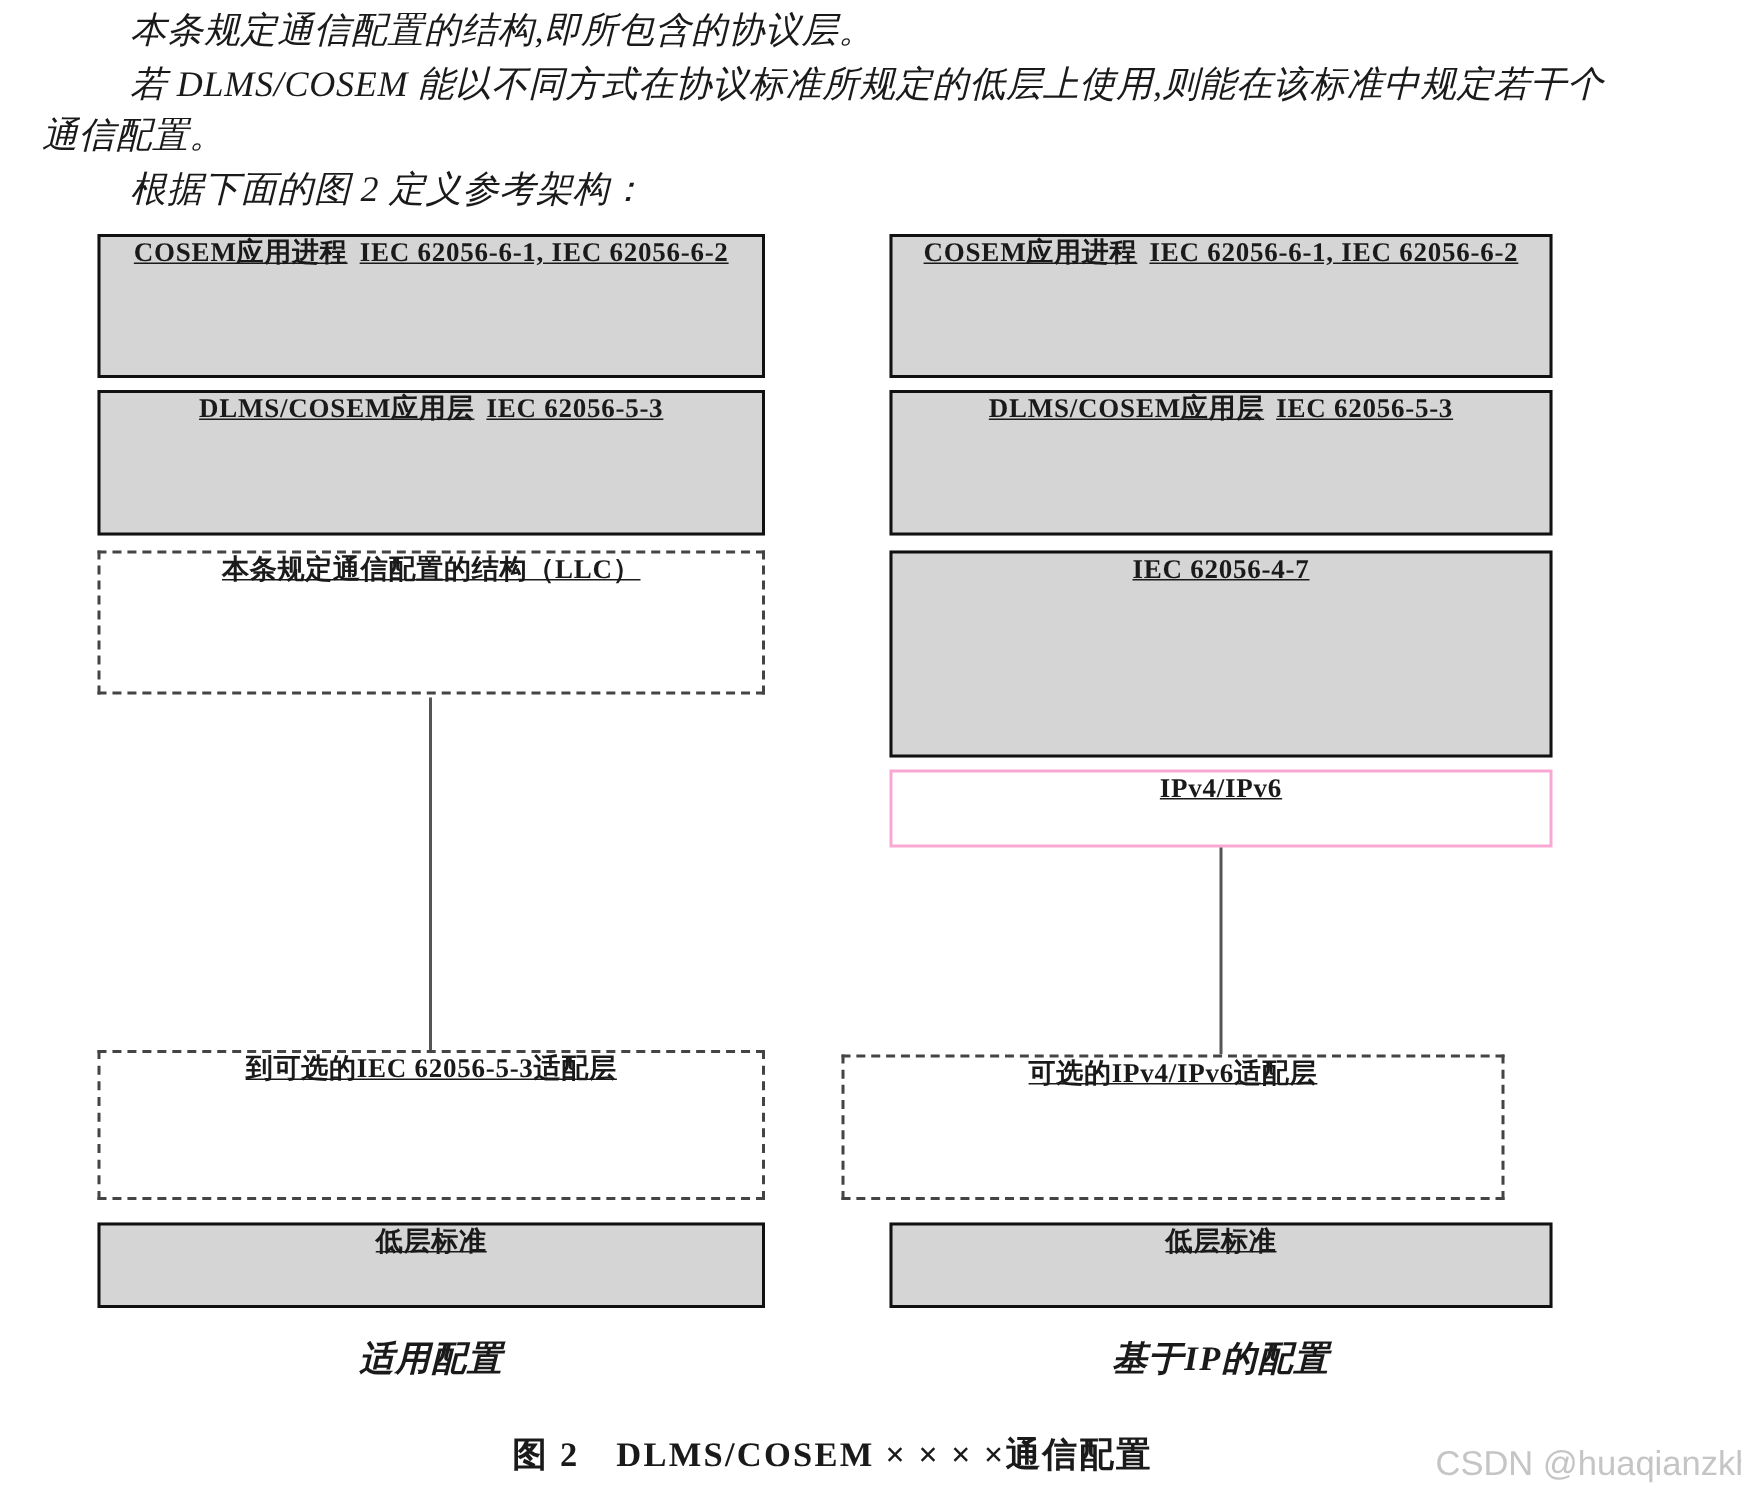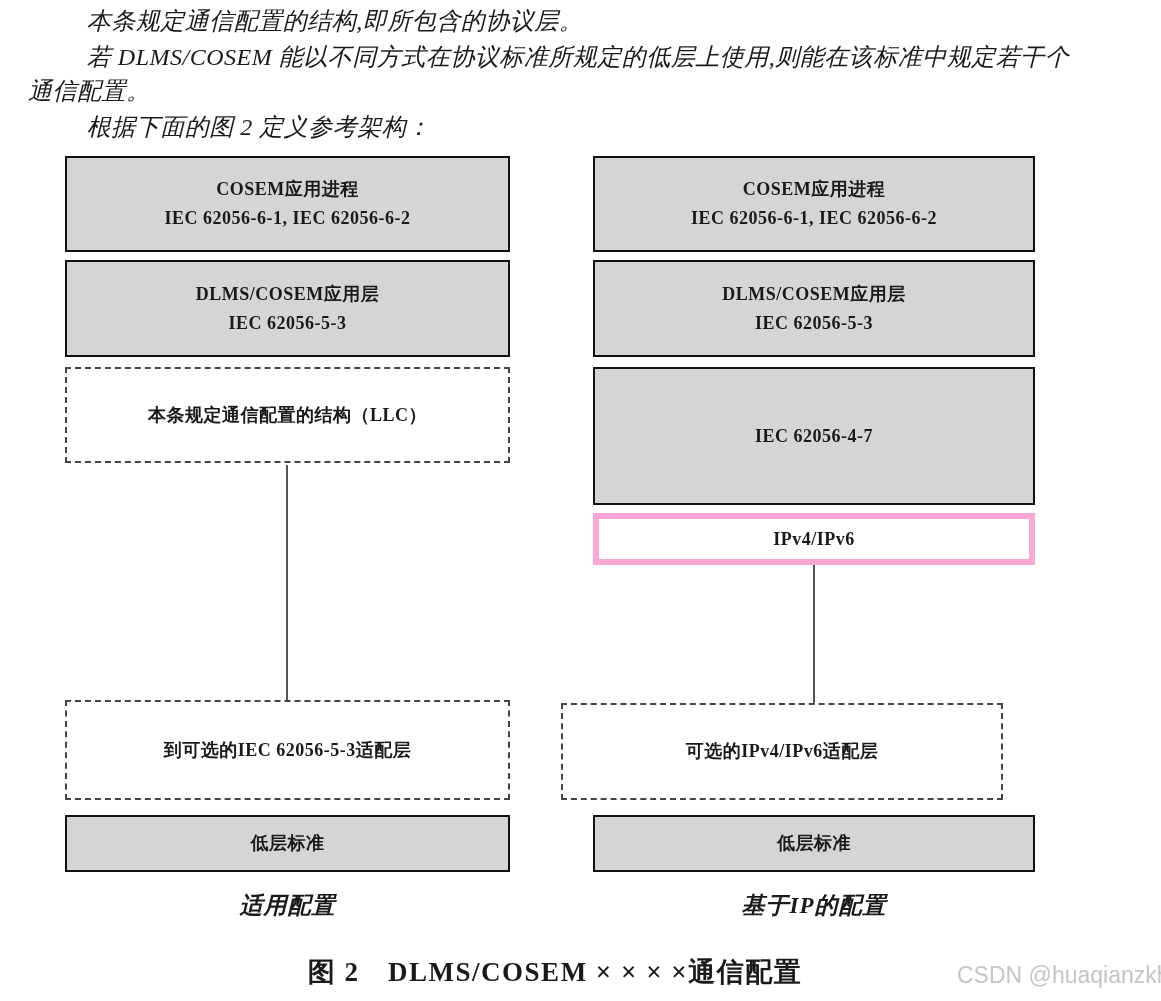--- a/index.html
+++ b/index.html
@@ -26,32 +26,32 @@
   }
   .body-text p { margin: 0; }
   .body-text p.indent { text-indent: 2.45em; }
   .body-text p + p { margin-top: 2px; }
 
   
   .diagram-box {
     position: absolute;
     box-sizing: border-box;
     display: flex;
-    flex-direction: column;
+    flex-direction: row;
     justify-content: center;
-    align-items: center;
     gap: 8px;
     text-align: center;
     font-size: 18px;
     font-weight: 600;
     line-height: 1.15;
     letter-spacing: 0.5px;
+    text-decoration: underline;
   }
   .box-gray   { background: #d5d5d5; border: 2px solid #111111; }
-  .box-white  { background: #ffffff; border: 6px solid #f9a8d4; }
+  .box-white  { background: #ffffff; border: 2px solid #f9a8d4; }
   .box-dashed { background: #ffffff; border: 2px dashed #444444; }
 
   .connector {
     position: absolute;
     width: 2px;
     background: #555555;
   }
 
   .col-caption {
     position: absolute;
@@ -61,21 +61,21 @@
     font-weight: 600;
     letter-spacing: 1px;
   }
 
   .figure-caption {
     position: absolute;
     top: 954px;
     left: 0;
     width: 1110px;
     text-align: center;
-    font-size: 27px;
+    font-size: 23px;
     font-weight: bold;
     letter-spacing: 1.5px;
   }
 
   .watermark {
     position: absolute;
     top: 962px;
     left: 957px;
     font-family: "Liberation Sans", "DejaVu Sans", sans-serif;
     font-size: 23px;

